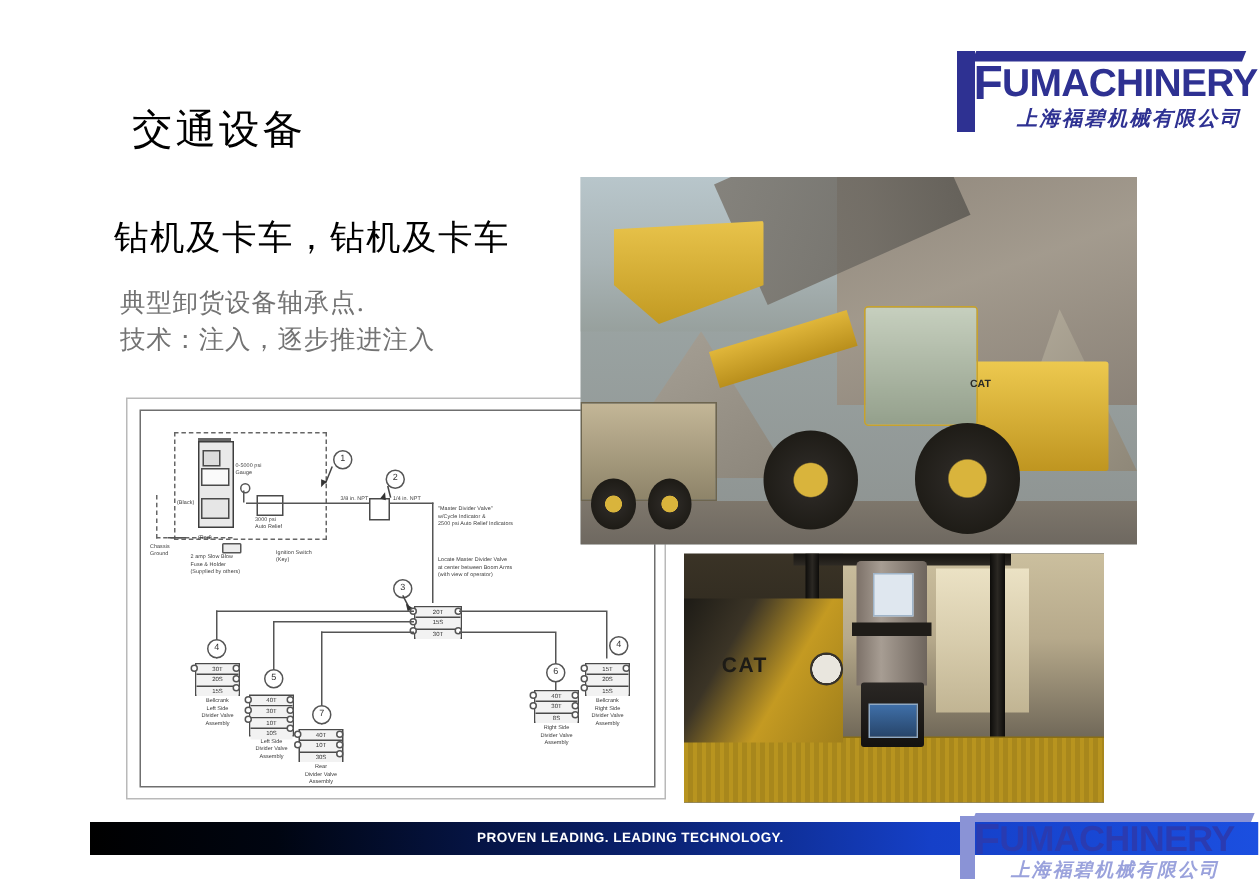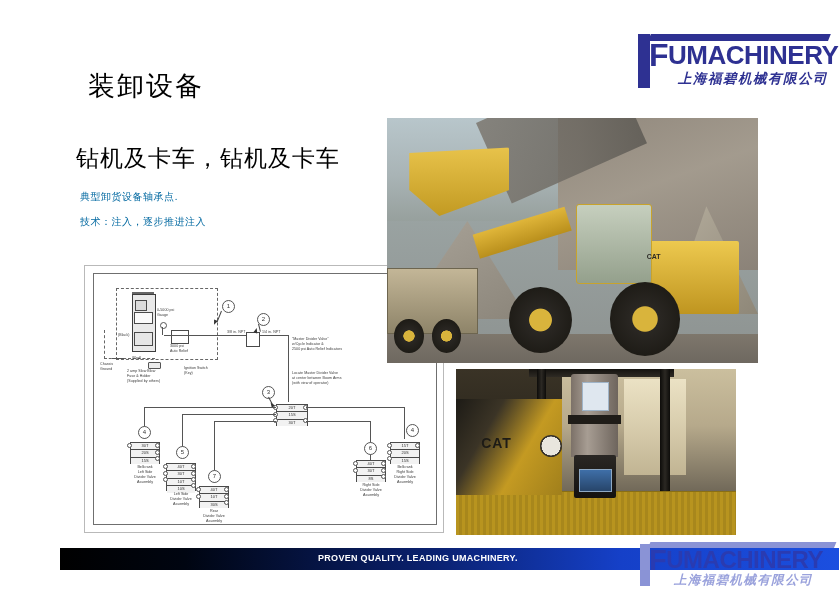--- a/index.html
+++ b/index.html
@@ -88,22 +88,22 @@
     font-family: "DejaVu Serif", serif;
     font-size: 23px;
     color: #000000;
     letter-spacing: 1px;
     white-space: nowrap;
   }
   .body-line {
     position: absolute;
     left: 80px;
     font-family: "DejaVu Serif", serif;
-    font-size: 10px;
-    color: #0369a1;
+    font-size: 17px;
+    color: #737373;
     letter-spacing: 0.5px;
     white-space: nowrap;
   }
   #body-line-1 { top: 190px; }
   #body-line-2 { top: 215px; }
 
   
   #schematic {
     position: absolute;
     left: 84px;
@@ -440,21 +440,21 @@
 </head>
 <body>
 
 <div id="brand-logo">
   <div class="logo-top-rule"></div>
   <div class="logo-bar"></div>
   <div class="logo-word"><span class="lead">F</span><span>UMACHINERY</span></div>
   <div class="logo-cn">上海福碧机械有限公司</div>
 </div>
 
-<div id="page-title">装卸设备</div>
+<div id="page-title">交通设备</div>
 <div id="page-subtitle">钻机及卡车，钻机及卡车</div>
 <div class="body-line" id="body-line-1">典型卸货设备轴承点.</div>
 <div class="body-line" id="body-line-2">技术：注入，逐步推进注入</div>
 
 <div id="schematic">
   <div id="schematic-inner">
 
     <div class="sch sch-dash-box" style="left:22px;top:14px;width:100px;height:70px;"></div>
     <div class="sch sch-dash-box" style="left:10px;top:56px;width:50px;height:28px;border-top:none;border-right:none;"></div>
 
@@ -644,19 +644,19 @@
   <div class="pl cat-text">CAT</div>
   <div class="pl lube-reservoir"></div>
   <div class="pl lube-label"></div>
   <div class="pl lube-band"></div>
   <div class="pl lube-pump"></div>
   <div class="pl lube-panel"></div>
   <div class="pl gauge"></div>
 </div>
 
 <div id="footer-banner"></div>
-<div id="footer-tagline">PROVEN QUALITY. LEADING UMACHINERY.</div>
+<div id="footer-tagline">PROVEN LEADING. LEADING TECHNOLOGY.</div>
 <div id="footer-logo">
   <div class="fl-top"></div>
   <div class="fl-bar"></div>
   <div class="fl-word"><span class="lead">F</span><span>UMACHINERY</span></div>
   <div class="fl-cn">上海福碧机械有限公司</div>
 </div>
 
 </body></html>

